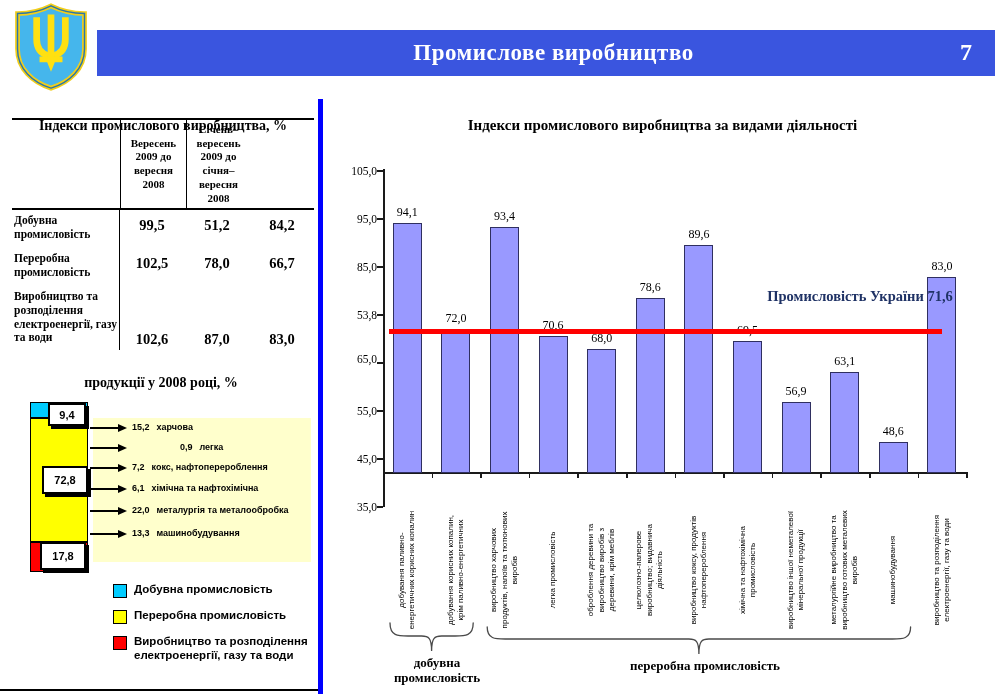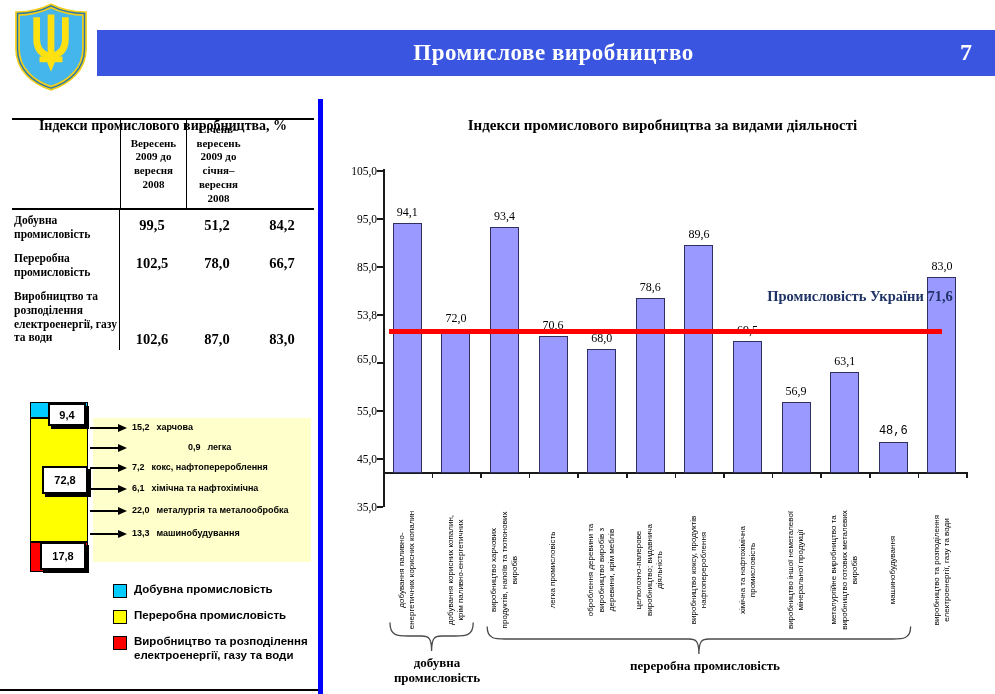--- a/index.html
+++ b/index.html
@@ -119,37 +119,38 @@
         <div class="tbl-row" style="height: 64px;">
           <div class="tbl-rlabel" style="width: 108px;">Виробництво та розподілення електроенергії, газу та води</div>
           <div class="tbl-val botA" style="width: 64px;">102,6</div>
           <div class="tbl-val botA" style="width: 66px;">87,0</div>
           <div class="tbl-val botA" style="width: 64px;">83,0</div>
         </div>
       </div>
   </div>
 
   <div id="structure-title" class="abs ctr bold">
+    <div>продукції у 2008 році, %</div>
   </div>
   <div id="cream-box" class="abs"></div>
   <div id="stackbar" class="abs">
       <div class="seg" style="height: 16px; background: rgb(0, 204, 255);"></div>
       <div class="seg" style="height: 124px; background: rgb(255, 255, 0);"></div>
       <div class="seg" style="height: 30px; background: rgb(255, 0, 0);"></div>
     </div>
   <div id="diagram-layer">
       <div class="vbox" style="left: 48px; top: 403px; width: 34px; height: 19px;">9,4</div>
       <div class="vbox" style="left: 42px; top: 466px; width: 42px; height: 24px;">72,8</div>
       <div class="vbox" style="left: 40px; top: 542px; width: 42px; height: 24px;">17,8</div>
       <div class="ar-shaft" style="left: 90px; top: 427px; width: 28px;"></div>
       <div class="ar-head" style="left: 118px; top: 423.5px;"></div>
       <div class="callout-label" style="left: 132px; top: 422px;"><span class="val">15,2</span><span>харчова</span></div>
       <div class="ar-shaft" style="left: 90px; top: 447px; width: 28px;"></div>
       <div class="ar-head" style="left: 118px; top: 443.5px;"></div>
-      <div class="callout-label" style="left: 148px; top: 442px; padding-left: 40px;"><span class="val">0,9</span><span>легка</span></div>
+      <div class="callout-label" style="left: 140px; top: 442px; padding-left: 40px;"><span class="val">0,9</span><span>легка</span></div>
       <div class="ar-shaft" style="left: 90px; top: 467px; width: 28px;"></div>
       <div class="ar-head" style="left: 118px; top: 463.5px;"></div>
       <div class="callout-label" style="left: 132px; top: 462px;"><span class="val">7,2</span><span>кокс, нафтоперероблення</span></div>
       <div class="ar-shaft" style="left: 90px; top: 488px; width: 28px;"></div>
       <div class="ar-head" style="left: 118px; top: 484.5px;"></div>
       <div class="callout-label" style="left: 132px; top: 483px;"><span class="val">6,1</span><span>хімічна та нафтохімічна</span></div>
       <div class="ar-shaft" style="left: 90px; top: 510px; width: 28px;"></div>
       <div class="ar-head" style="left: 118px; top: 506.5px;"></div>
       <div class="callout-label" style="left: 132px; top: 505px;"><span class="val">22,0</span><span>металургія та металообробка</span></div>
       <div class="ar-shaft" style="left: 90px; top: 533px; width: 28px;"></div>
@@ -233,21 +234,21 @@
       <div class="bar" style="left: 733px; top: 341.4px; width: 29px; height: 131.6px;"></div>
       <div class="bar-label" style="left: 717.5px; top: 323.4px;">69,5</div>
       <div class="cat-label" style="left: 686.5px; top: 546px;">хімічна та нафтохімічна промисловість</div>
       <div class="bar" style="left: 781.6px; top: 401.88px; width: 29px; height: 71.12px;"></div>
       <div class="bar-label" style="left: 766.1px; top: 383.88px;">56,9</div>
       <div class="cat-label" style="left: 735.1px; top: 546px;">виробництво іншої неметалевої мінеральної продукції</div>
       <div class="bar" style="left: 830.2px; top: 372.12px; width: 29px; height: 100.88px;"></div>
       <div class="bar-label" style="left: 814.7px; top: 354.12px;">63,1</div>
       <div class="cat-label" style="left: 783.7px; top: 546px;">металургійне виробництво та виробництво готових металевих виробів</div>
       <div class="bar" style="left: 878.8px; top: 441.72px; width: 29px; height: 31.28px;"></div>
-      <div class="bar-label" style="left: 863.3px; top: 423.72px; font-family: Liberation Mono, monospace;">48,6</div>
+      <div class="bar-label" style="left: 863.3px; top: 423.72px;">48,6</div>
       <div class="cat-label" style="left: 832.3px; top: 546px;">машинобудування</div>
       <div class="bar" style="left: 927.4px; top: 276.6px; width: 29px; height: 196.4px;"></div>
       <div class="bar-label" style="left: 911.9px; top: 258.6px;">83,0</div>
       <div class="cat-label" style="left: 880.9px; top: 546px;">виробництво та розподілення електроенергії, газу та води</div>
     </div>
 
   <div id="ref-line" class="abs"></div>
   <div id="ref-label" class="abs">Промисловість України  71,6</div>
 
   <svg id="braces" class="abs" viewBox="0 0 585 48">

